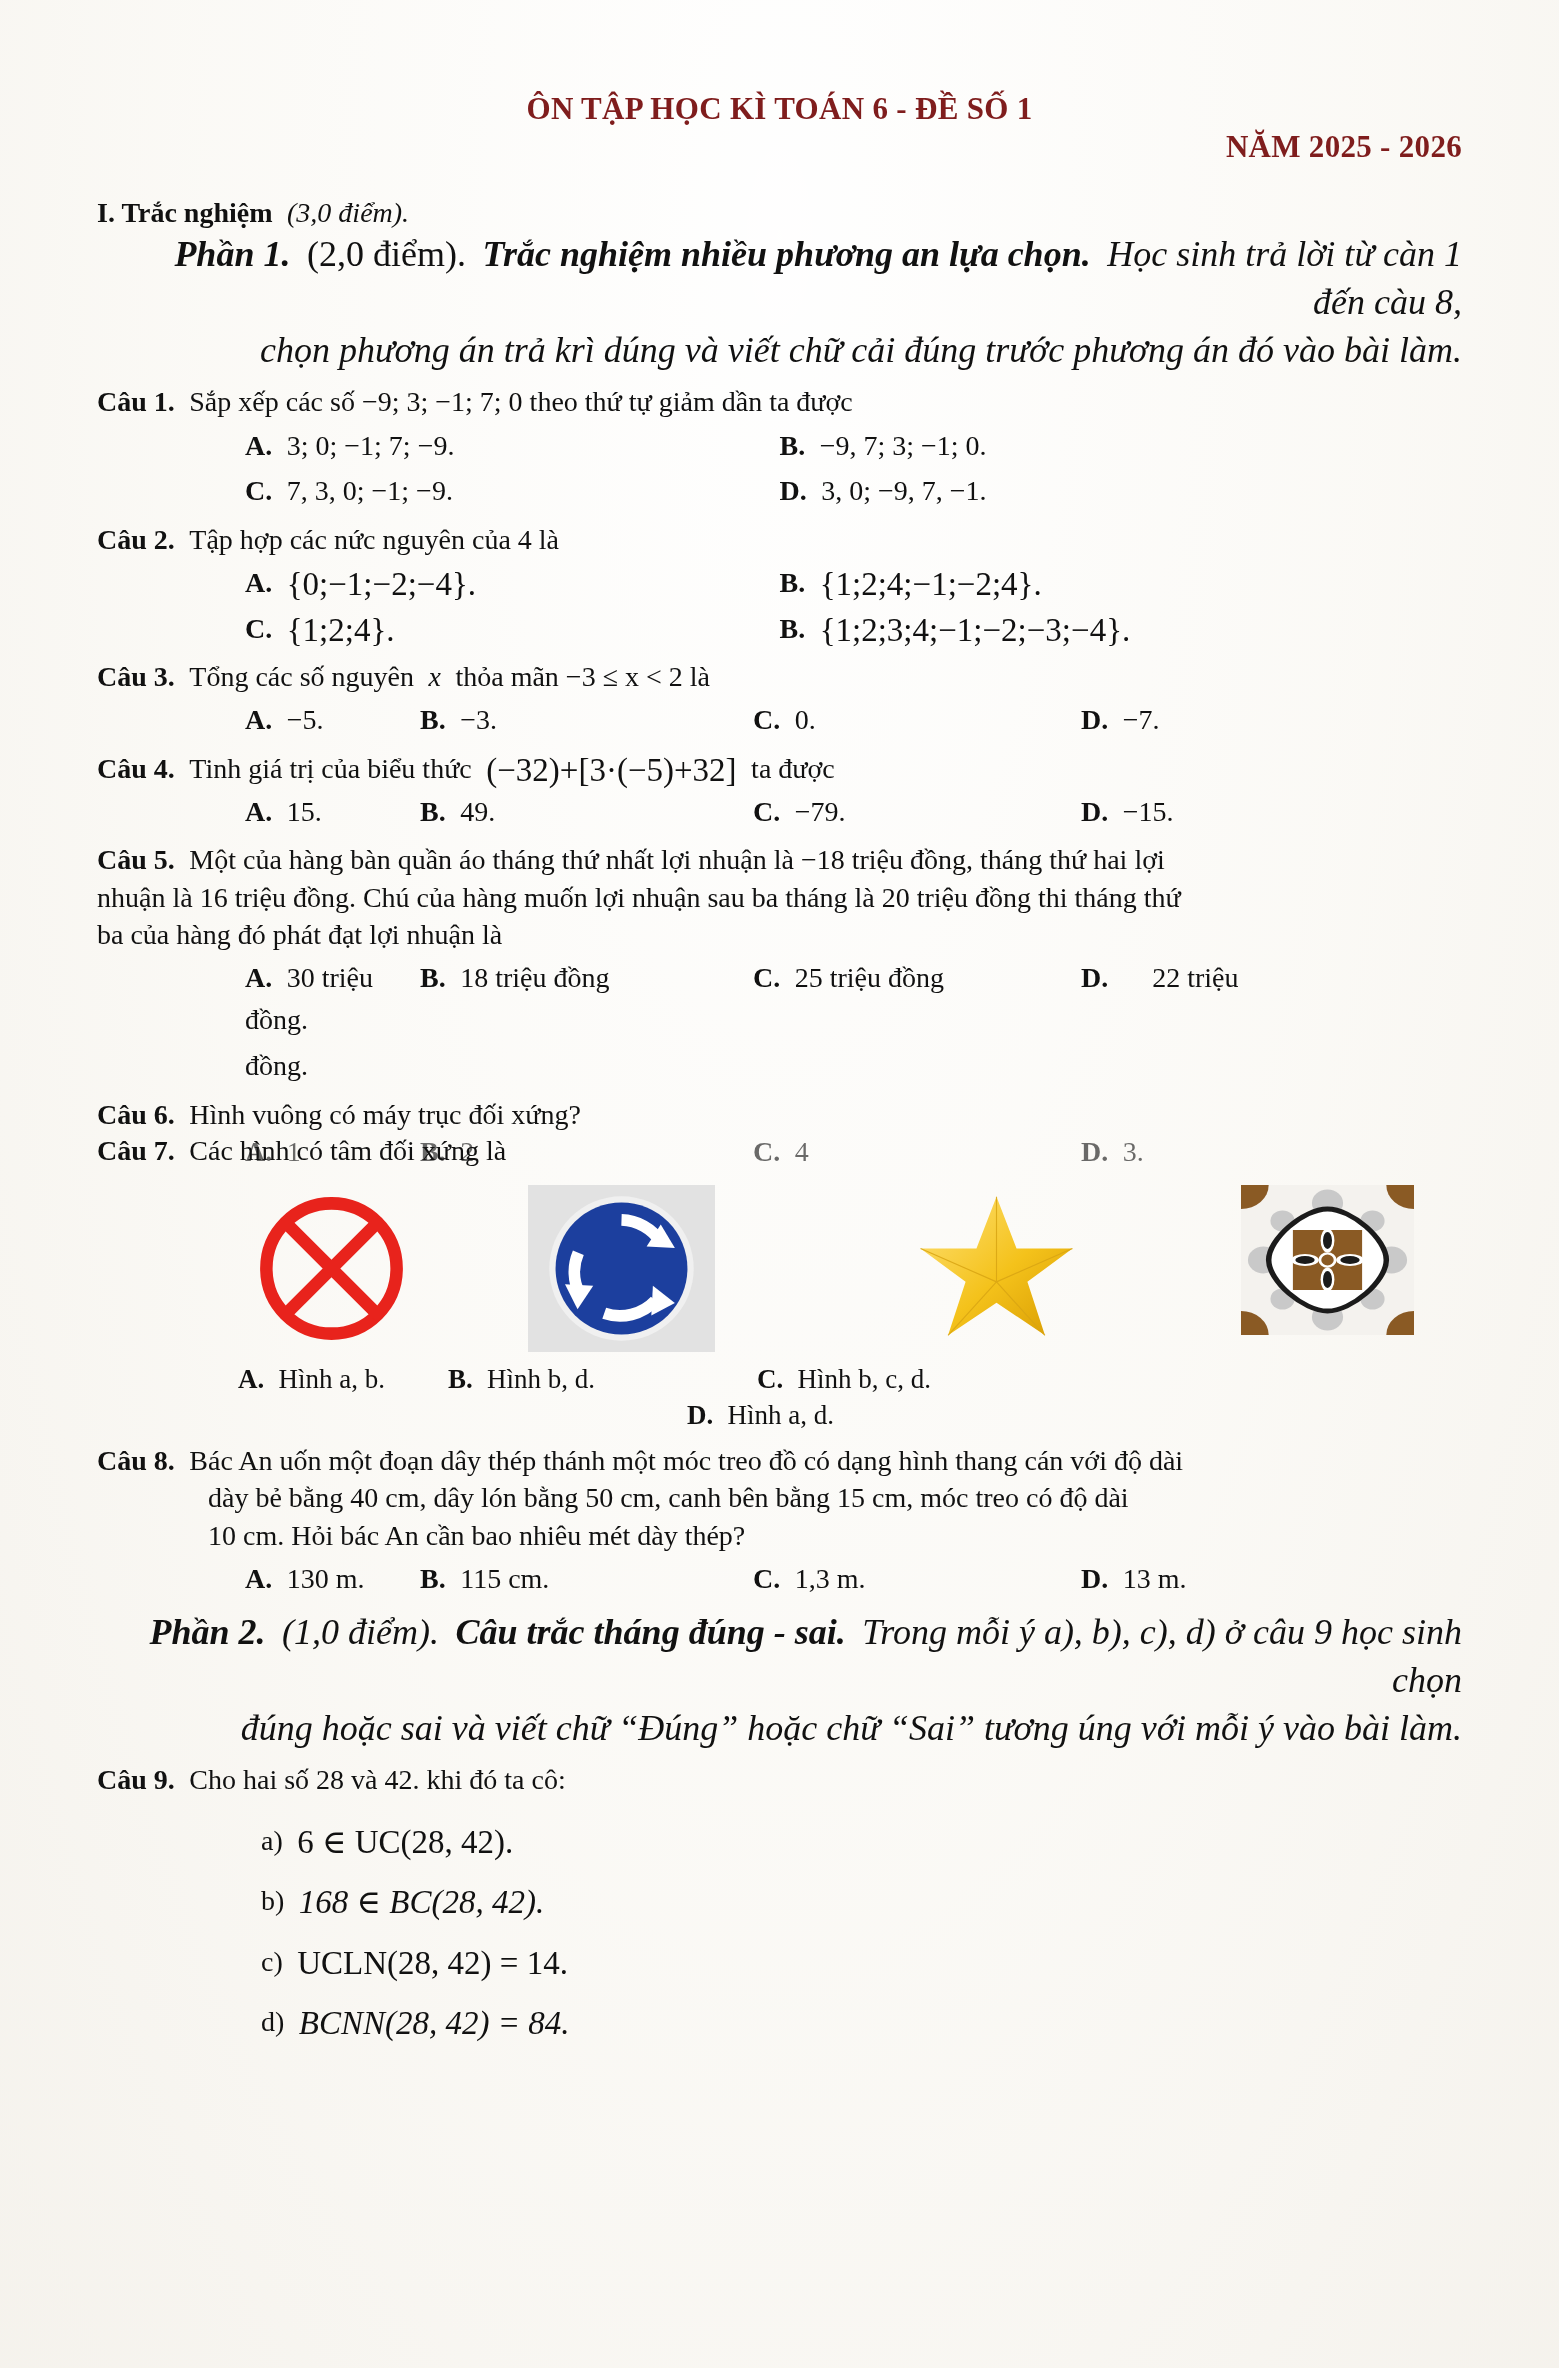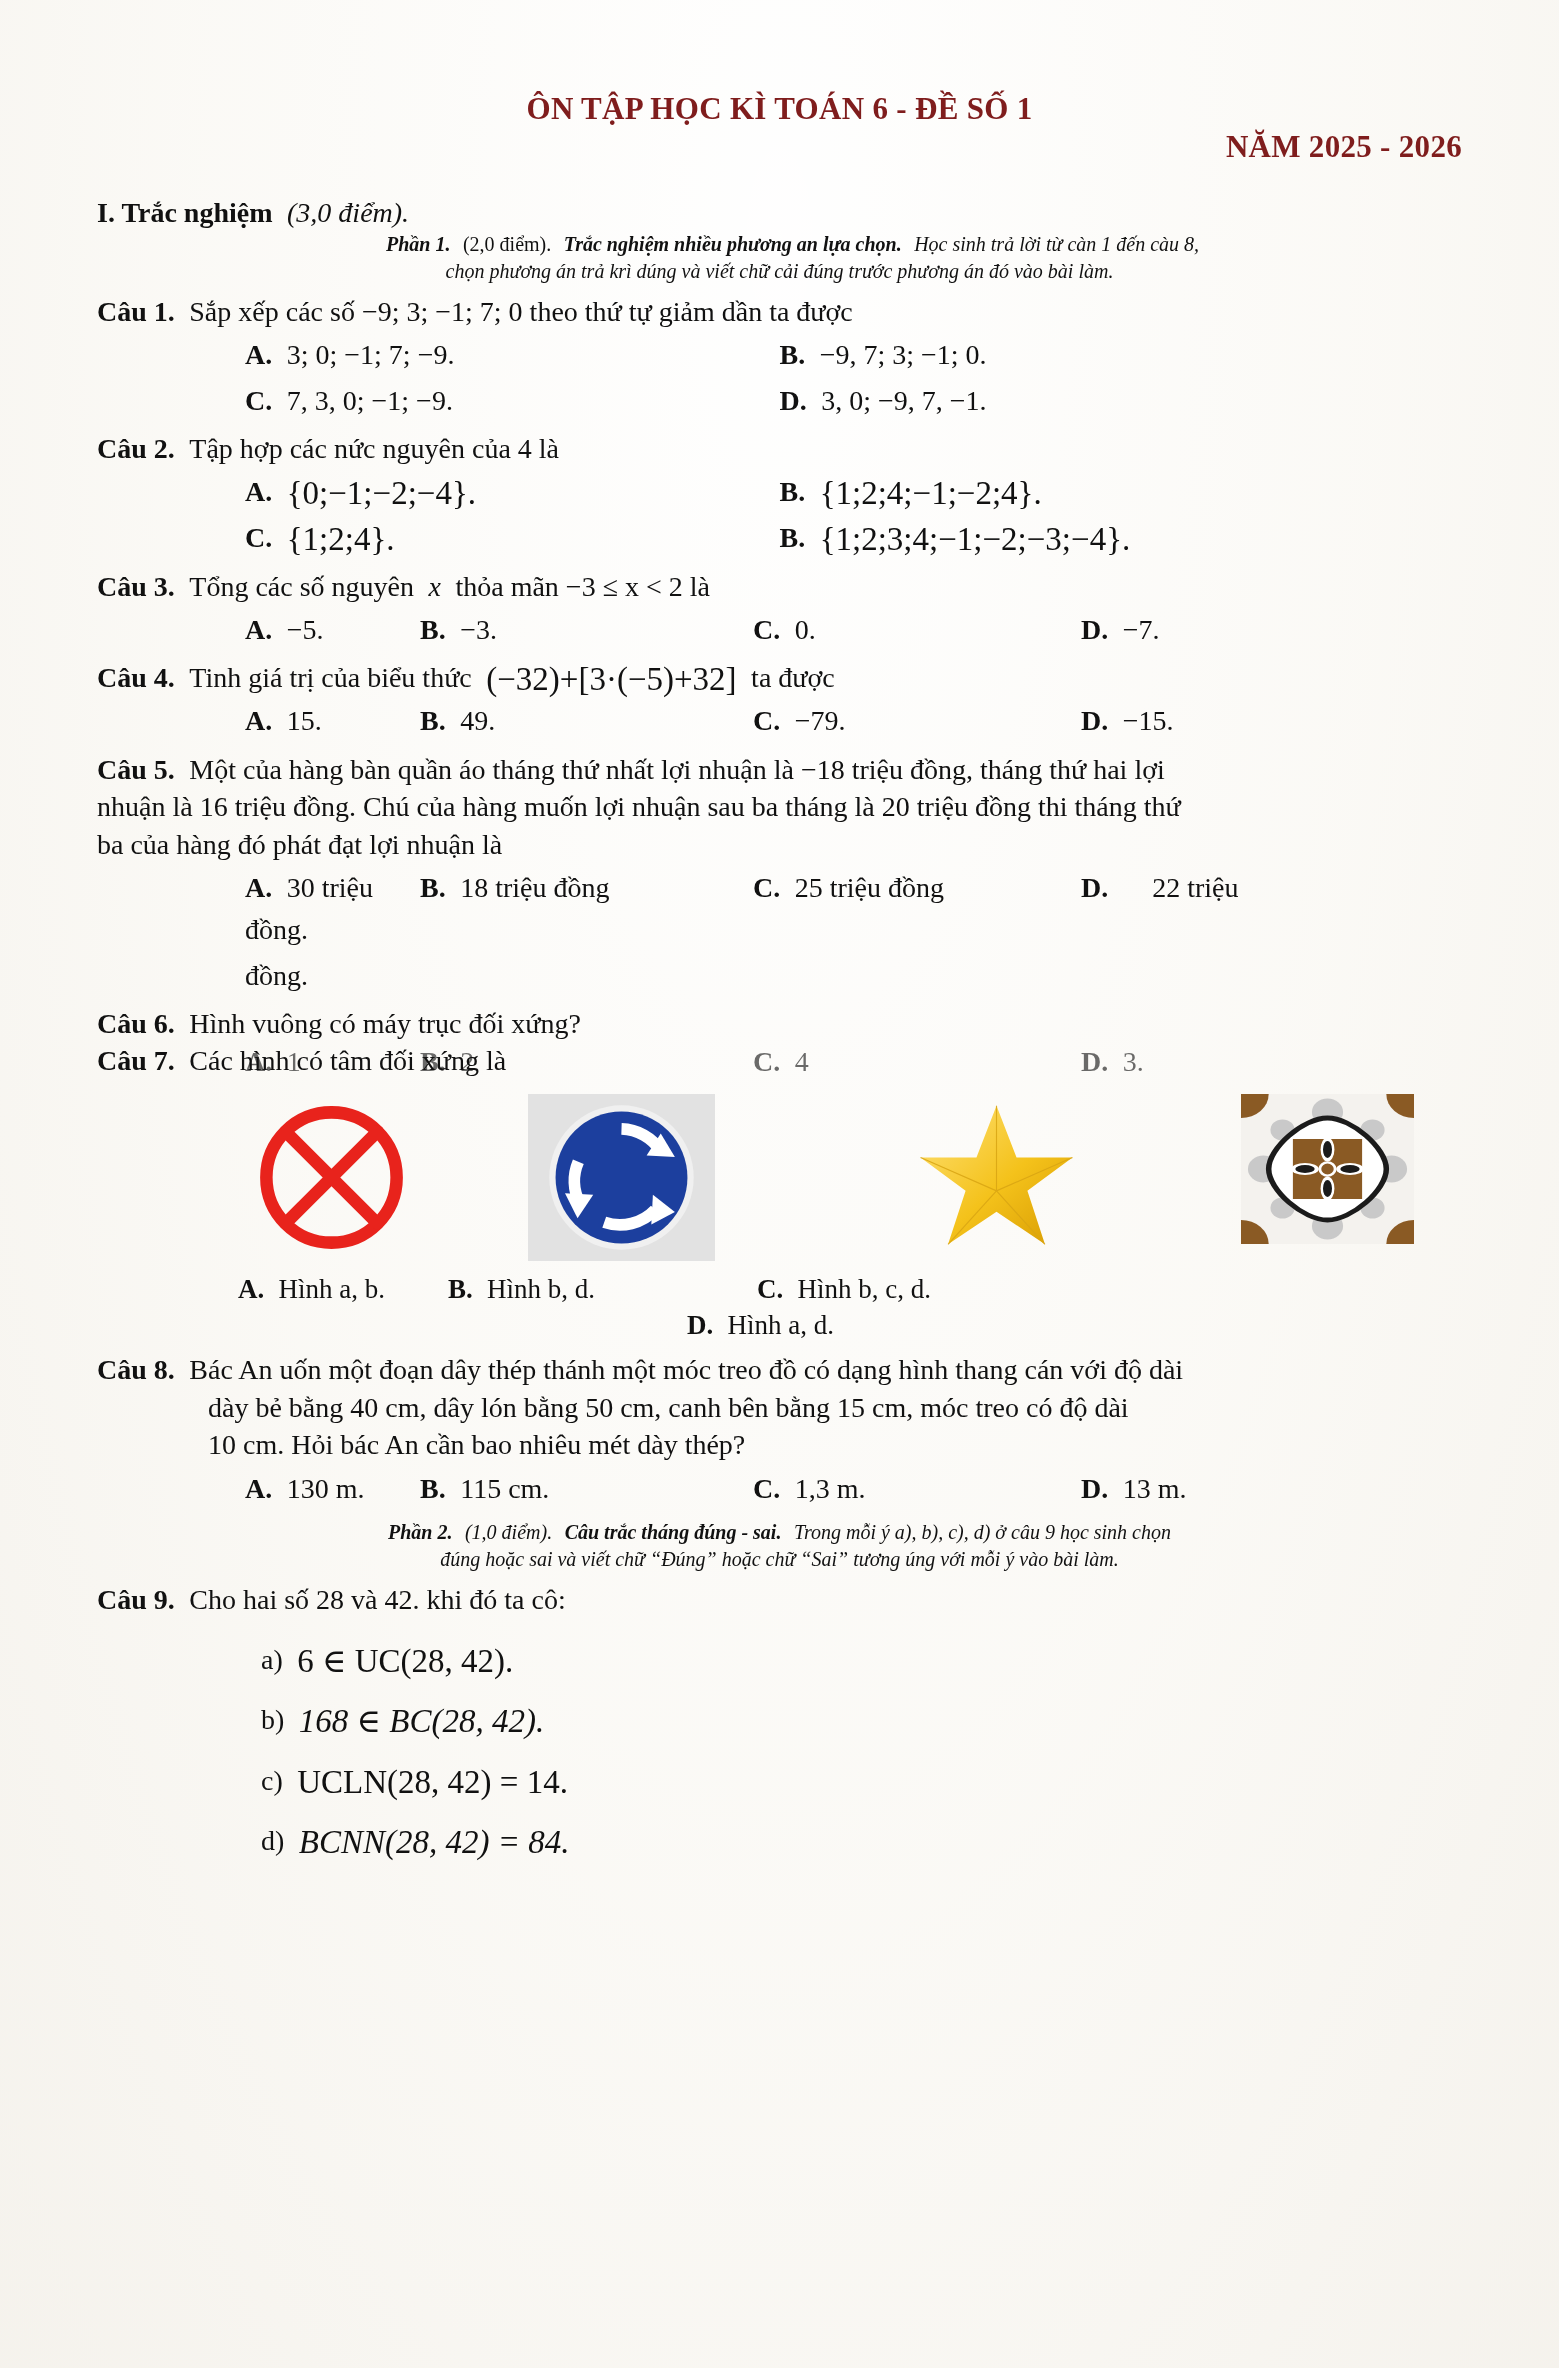--- a/index.html
+++ b/index.html
@@ -42,23 +42,23 @@
   .sec-head {
     font-size: 28px;
     margin-top: 28px;
     line-height: 1.35;
   }
   .b { font-weight: bold; }
   .i { font-style: italic; }
   .bi { font-weight: bold; font-style: italic; }
 
   .para {
-    font-size: 20px;
+    font-size: 36px;
     line-height: 1.33;
-    text-align: center;
+    text-align: right;
   }
   .indent { text-indent: 26px; }
 
   .q {
     font-size: 28px;
     line-height: 1.34;
     margin-top: 8.4px;
   }
   .hang2 {
     padding-left: 111px;

